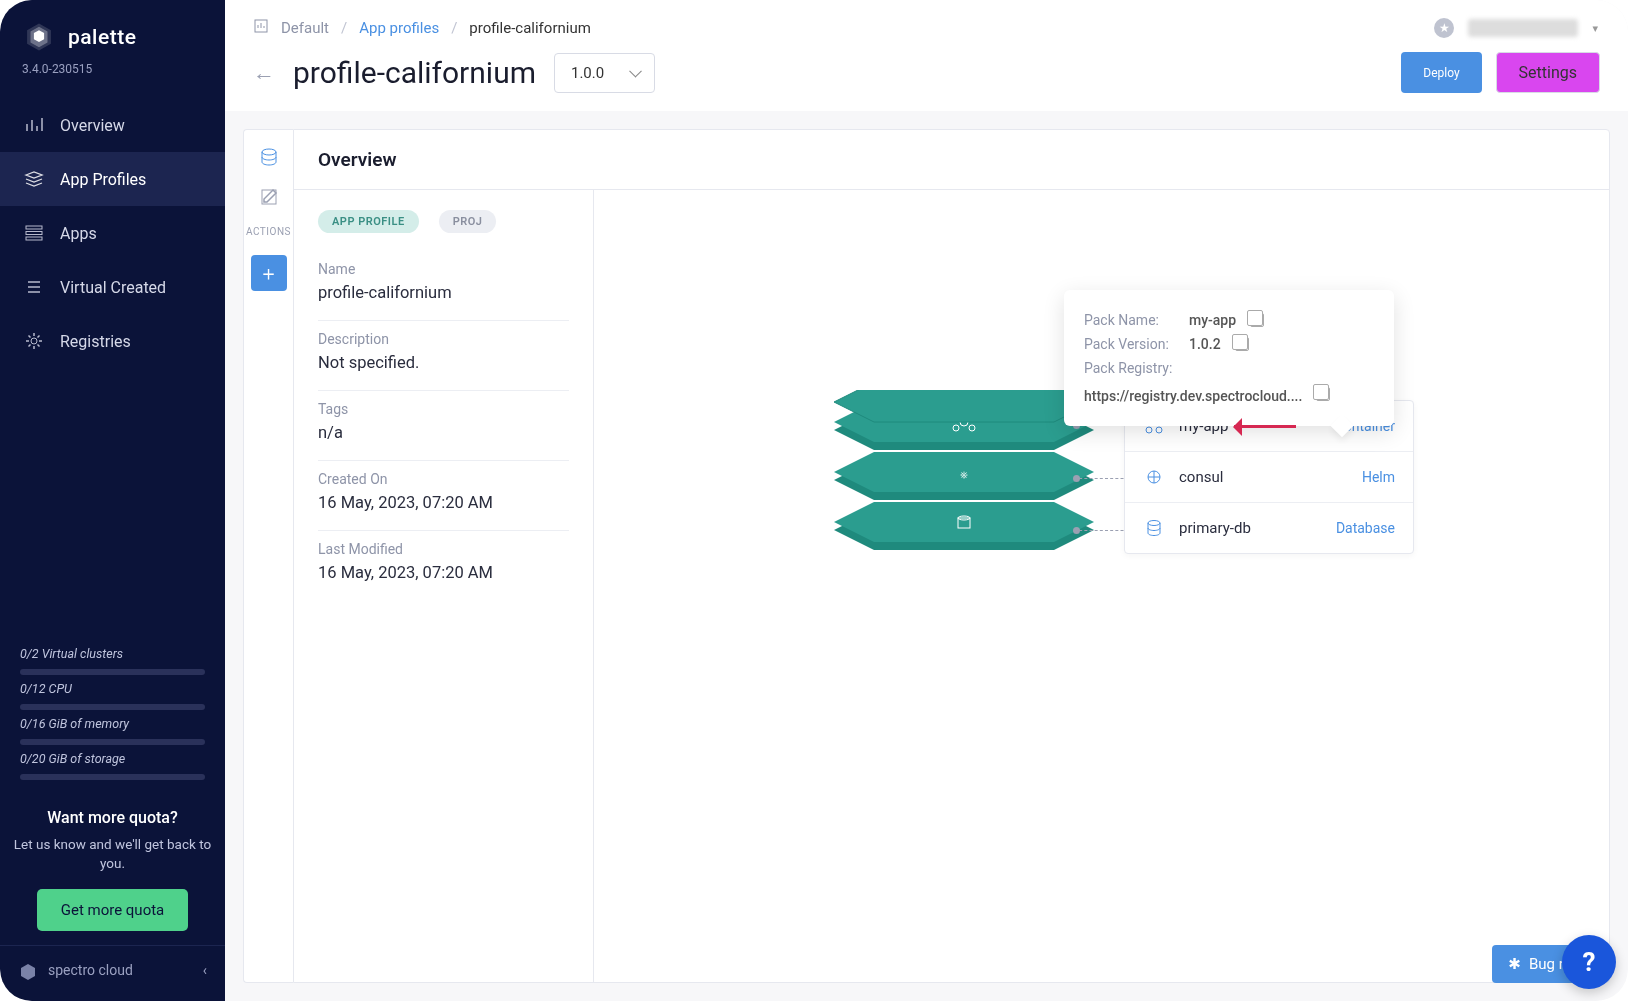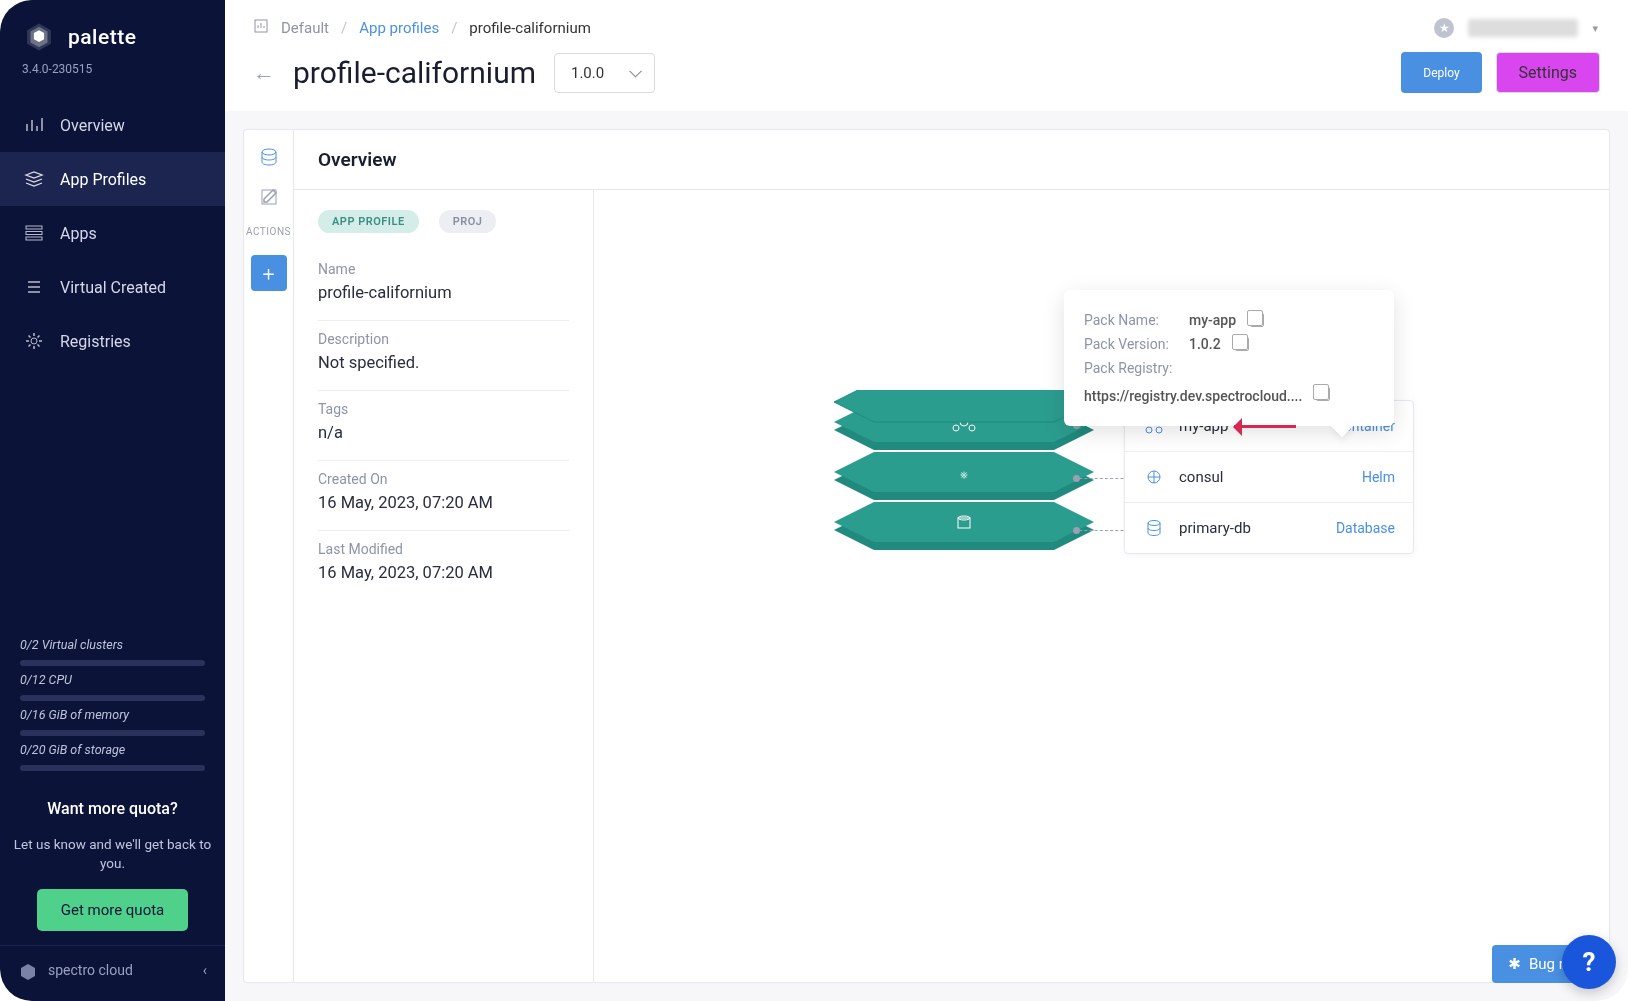--- a/index.html
+++ b/index.html
@@ -13,21 +13,21 @@
 .brand-name { font-size: 21px; font-weight: 500; letter-spacing: 0.5px;}
 .version { padding: 0 22px 22px; font-size: 12px; color: #9aa0c0; }
 .nav { flex: 1; }
 .nav-item { display: flex; align-items: center; gap: 16px; padding: 17px 24px; font-size: 16px; color: #d5d8e8; cursor: pointer; }
 .nav-item.active { background: #1c2550; color: #fff; }
 .nav-icon { width: 20px; height: 20px; display: flex; align-items: center; justify-content: center; opacity: 0.85; }
 .quota-section { padding: 10px 20px; font-style: italic; }
 .quota-item { font-size: 12.5px; color: #bfc4dd; padding: 6px 0 4px; }
 .quota-bar { height: 6px; background: #2a315a; border-radius: 3px; margin-top: 4px; }
 .quota-prompt { text-align: center; padding: 18px 10px 14px; }
-.quota-title { font-size: 16px; color: #fff; margin-bottom: 17px; font-weight: 500;}
+.quota-title { font-size: 16px; color: #fff; margin-bottom: 8px; font-weight: 500;}
 .quota-sub { font-size: 13.5px; color: #c0c5de; line-height: 1.4; margin-bottom: 16px;}
 .quota-btn { background: #4fd18b; color: #0b1339; border: none; padding: 12px 24px; border-radius: 5px; font-size: 15px; cursor: pointer; }
 .sidebar-footer { display: flex; align-items: flex-start; gap: 10px; padding: 16px 18px; font-size: 14px; color: #9aa0c0; border-top: 1px solid #1c2550;}
 .sidebar-footer .chev { margin-left: auto; }
 
 
 .main { flex: 1; display: flex; flex-direction: column; background: #f7f7f9;}
 .topbar { background: #fff; padding: 10px 28px 0; }
 .breadcrumb { display: flex; align-items: center; gap: 12px; font-size: 15px; color: #8e94a8; padding: 8px 0 14px;}
 .breadcrumb .sep { color: #c0c4d2; }

